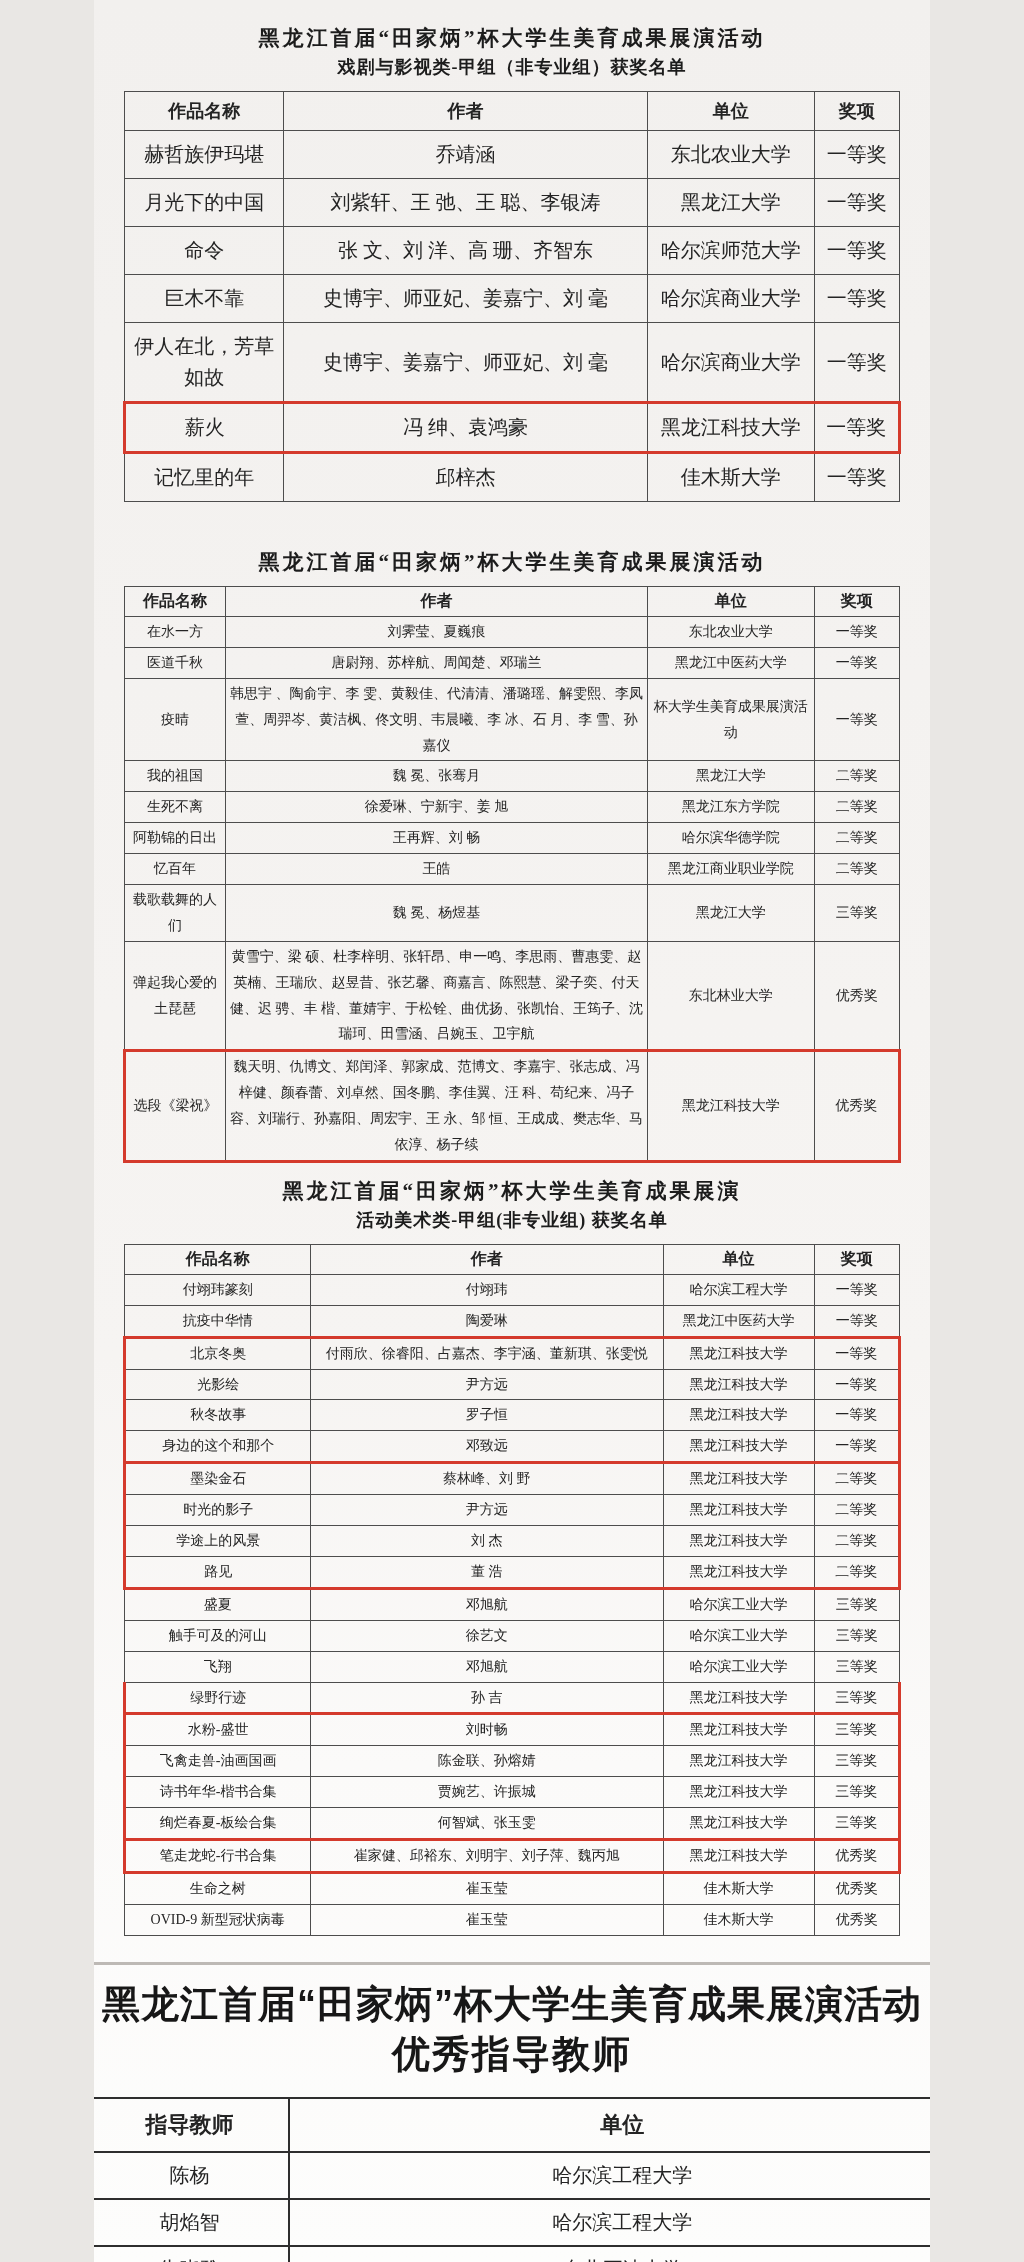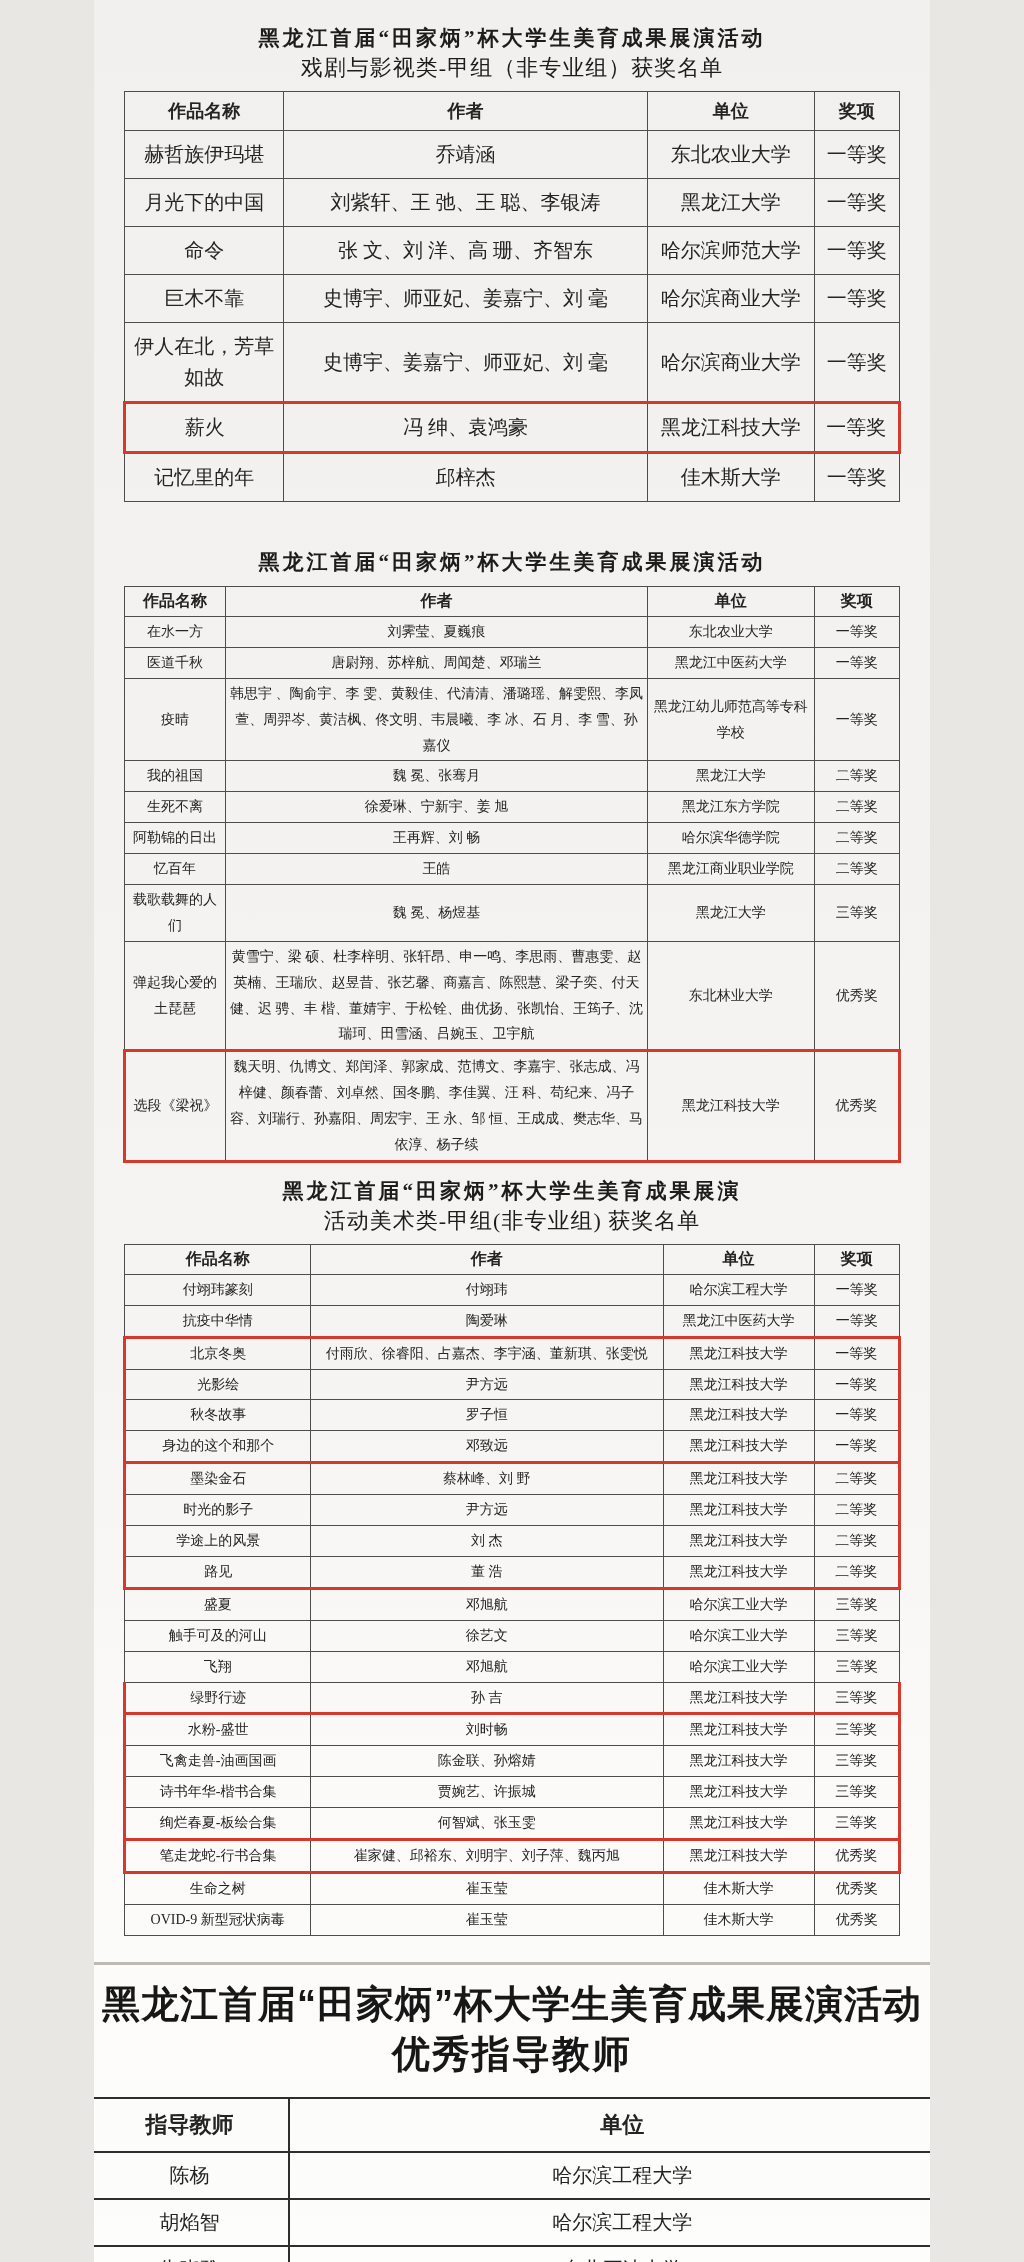--- a/index.html
+++ b/index.html
@@ -18,21 +18,21 @@
     width:836px;height:2262px;overflow:hidden;position:relative;
     margin:0 auto;
     background:linear-gradient(180deg,#f2f0ee 0%,#f6f4f2 60%,#fbfaf9 78%,#fdfdfc 100%);
   }
   
   .sec-title{text-align:center;margin-bottom:9px;}
   .sec-title .t1{
     font-size:21px;font-weight:bold;letter-spacing:3px;line-height:29px;color:#1c1c1c;
   }
   .sec-title .t2{
-    font-size:22px;font-weight:normal;letter-spacing:1px;line-height:29px;color:#1c1c1c;
+    font-size:18px;font-weight:bold;letter-spacing:1px;line-height:29px;color:#1c1c1c;
   }
   .s1{padding-top:24px;}
   .s2{margin-top:46px;}
   .s3{margin-top:14px;}
   
   table.awards{
     border-collapse:collapse;width:93%;margin:0 auto;table-layout:fixed;
     background:transparent;
   }
   table.awards th,table.awards td{
@@ -181,21 +181,21 @@
           </tr>
           <tr>
             <td>医道千秋</td>
             <td>唐尉翔、苏梓航、周闻楚、邓瑞兰</td>
             <td>黑龙江中医药大学</td>
             <td>一等奖</td>
           </tr>
           <tr>
             <td>疫晴</td>
             <td>韩思宇 、陶俞宇、李 雯、黄毅佳、代清清、潘璐瑶、解雯熙、李凤萱、周羿岑、黄洁枫、佟文明、韦晨曦、李 冰、石 月、李 雪、孙嘉仪</td>
-            <td>黑龙江幼儿师范高等专科学校</td>
+            <td>杯大学生美育成果展演活动</td>
             <td>一等奖</td>
           </tr>
           <tr>
             <td>我的祖国</td>
             <td>魏 冕、张骞月</td>
             <td>黑龙江大学</td>
             <td>二等奖</td>
           </tr>
           <tr>
             <td>生死不离</td>

